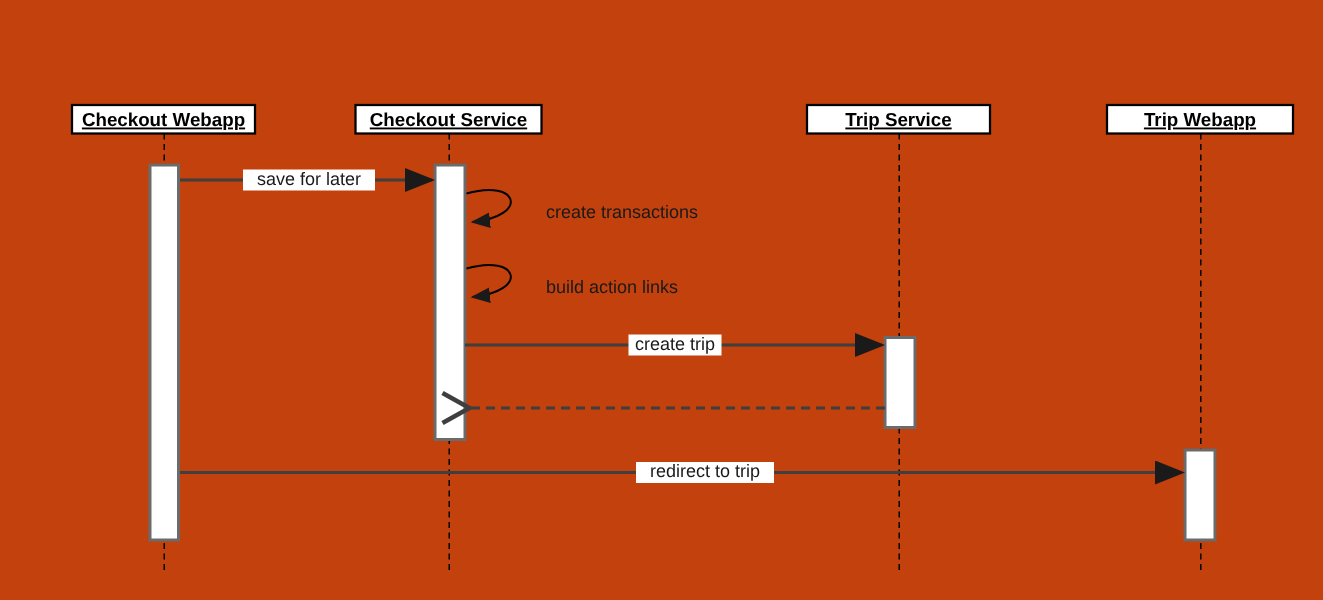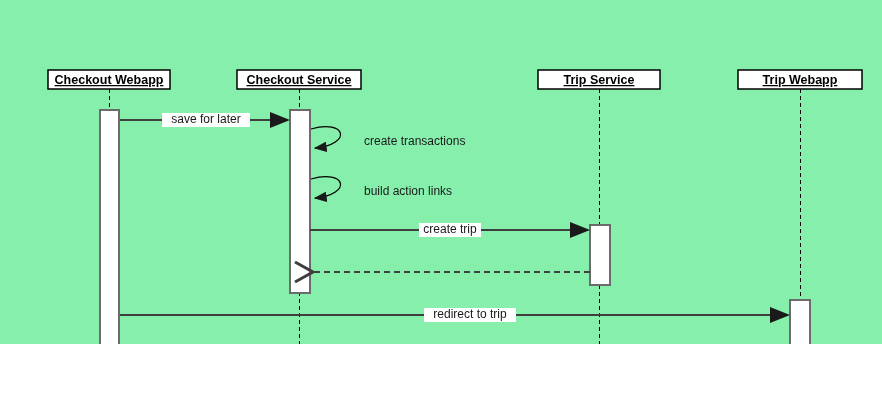--- a/index.html
+++ b/index.html
@@ -3,22 +3,22 @@
 <meta charset="utf-8">
 <style>
   html, body {
     margin: 0;
     padding: 0;
     background: #ffffff;
   }
   .stage {
     position: relative;
     width: 882px;
-    height: 344px;
-    background: #86efac;
+    height: 400px;
+    background: #c2410c;
     overflow: hidden;
     font-family: "Liberation Sans", sans-serif;
   }
   svg { display: block; }
   .participant-box {
     fill: #ffffff;
     stroke: #000000;
     stroke-width: 1.5;
   }
   .participant-label {

